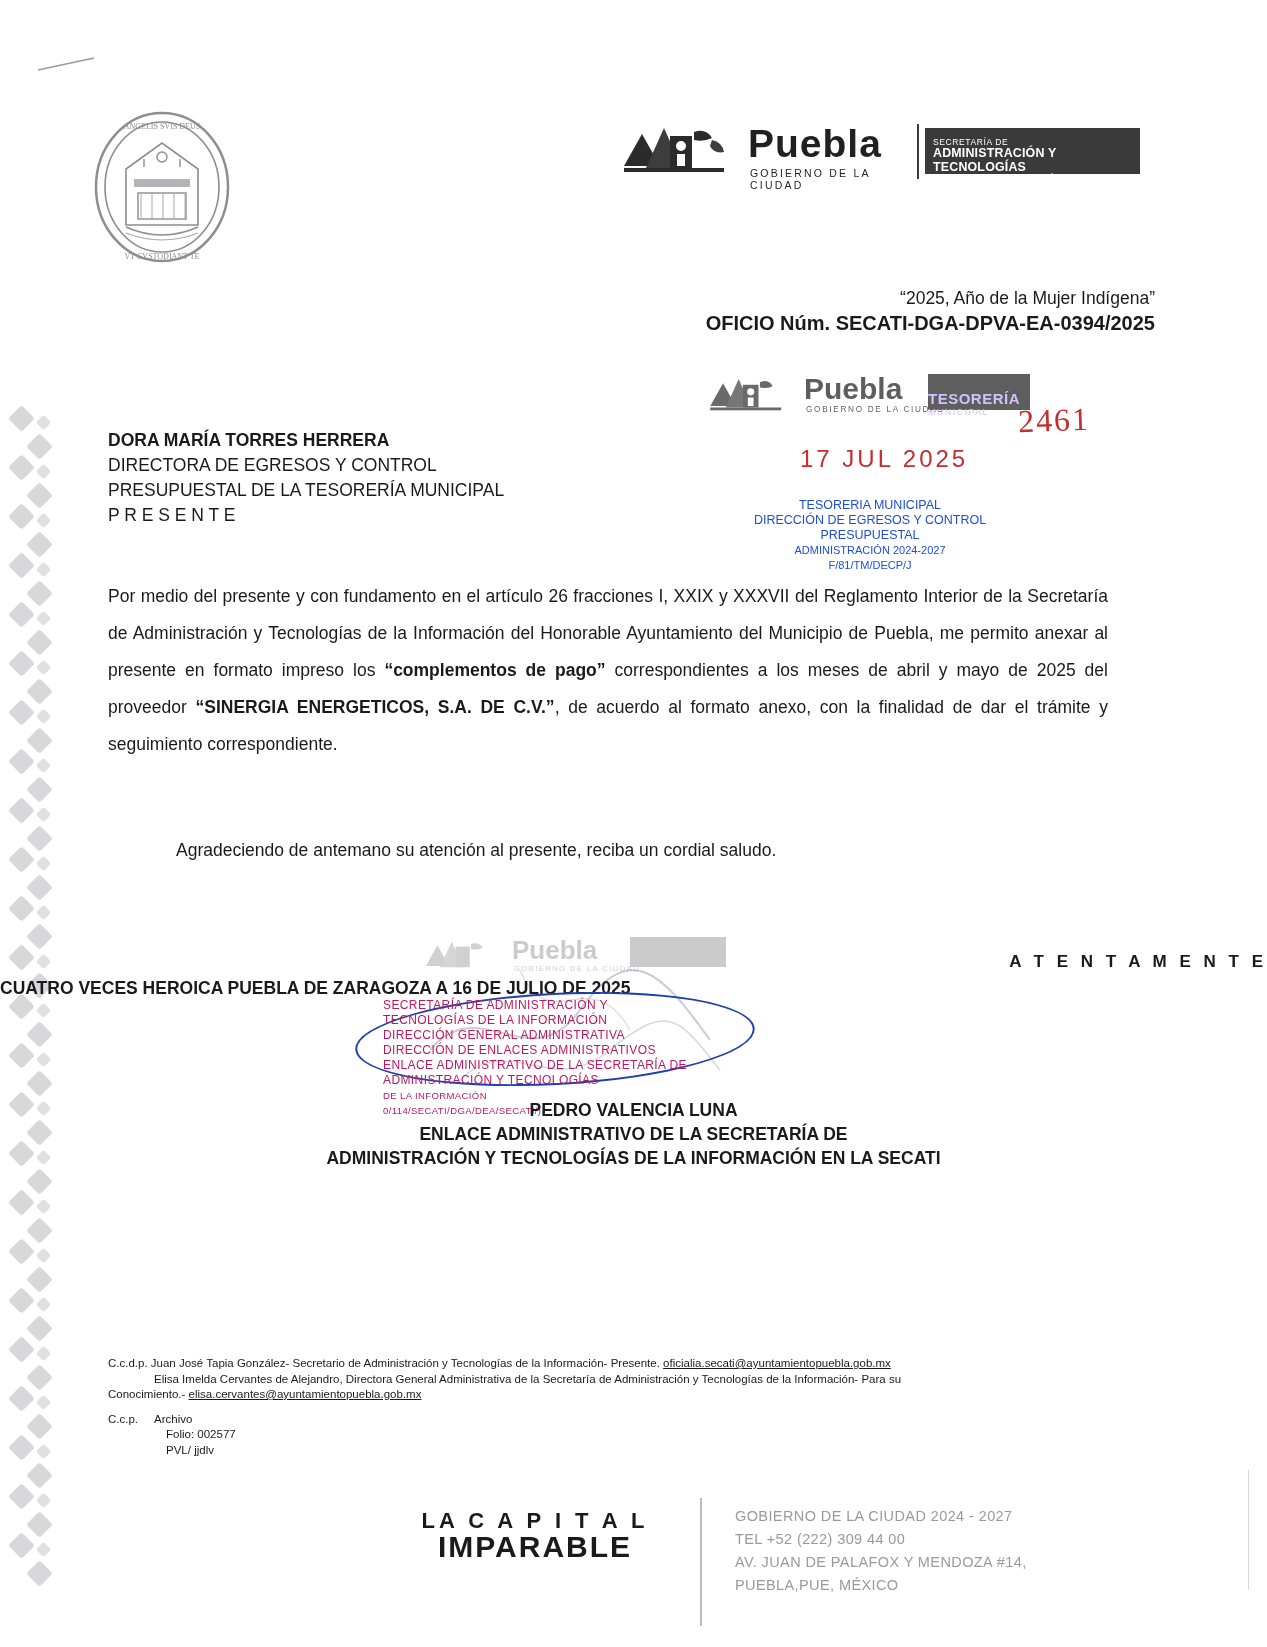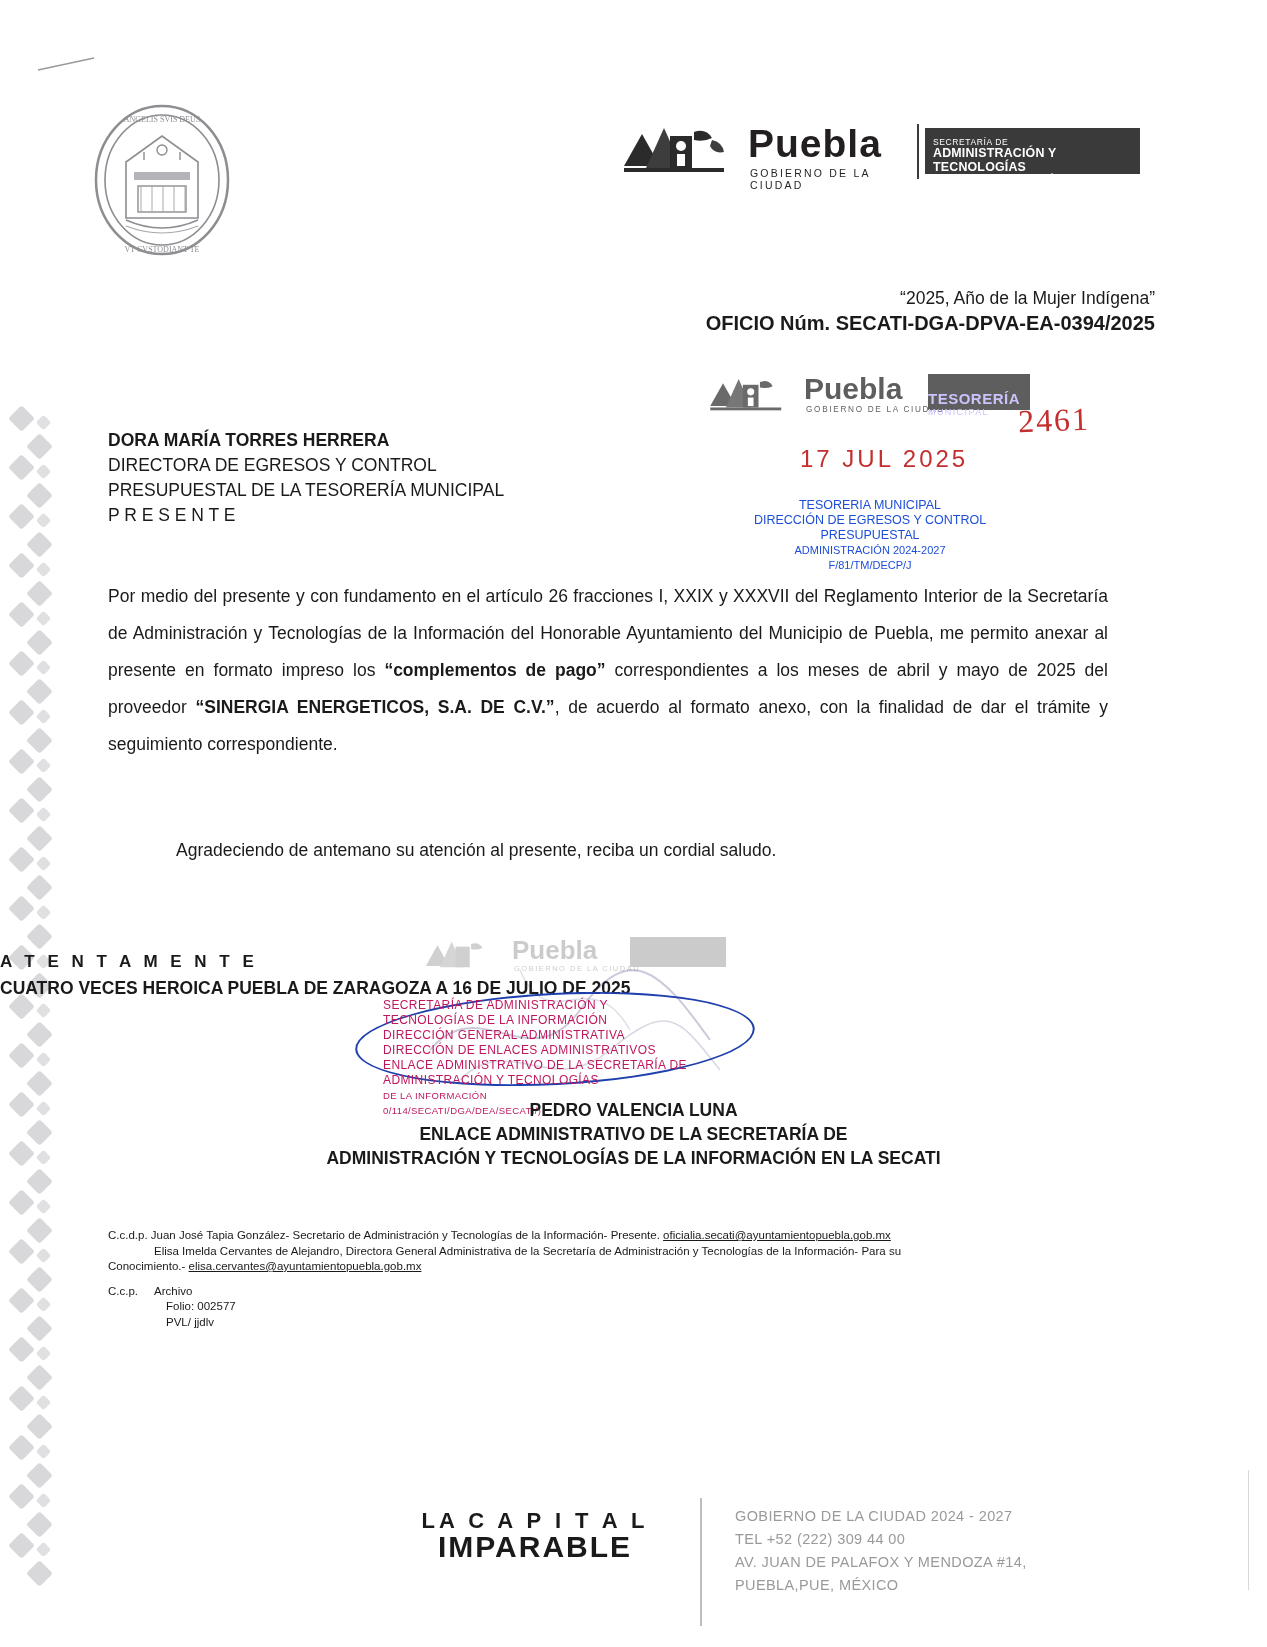--- a/index.html
+++ b/index.html
@@ -39,21 +39,21 @@
   }
   .left-pattern .dia.small { width: 11px; height: 11px; background: #c7c7cb; }
   .left-pattern .dia.d1 { left: 4px; top: 4px; }
   .left-pattern .dia.d2 { left: 30px; top: 12px; }
   .left-pattern .dia.d3 { left: 22px; top: 32px; }
 
   
   .seal {
     position: absolute;
     left: 86px;
-    top: 100px;
+    top: 107px;
     width: 152px;
     height: 160px;
   }
   .seal svg { display:block; }
 
   .puebla-logo {
     position: absolute;
     left: 620px;
     top: 118px;
     width: 300px;
@@ -208,21 +208,21 @@
     width: 930px;
     font-size: 17.5px;
   }
 
   
   .atentamente {
     position: absolute;
     left: 0;
     top: 952px;
     width: 1267px;
-    text-align: left;
+    text-align: right;
     font-size: 17px;
     font-weight: bold;
     letter-spacing: 4px;
   }
   .place-line {
     position: absolute;
     left: 0;
     top: 978px;
     width: 1267px;
     text-align: left;
@@ -280,21 +280,21 @@
     opacity: .30;
   }
   .stamp-ghost .gword { position:absolute; left:94px; top:0; font-size:26px; font-weight:bold; color:#555; }
   .stamp-ghost .gsub { position:absolute; left:96px; top:29px; font-size:7.5px; letter-spacing:1.5px; color:#555; }
   .stamp-ghost .gbox { position:absolute; left:212px; top:2px; width:96px; height:30px; background:#555; }
 
   
   .cc-block {
     position: absolute;
     left: 108px;
-    top: 1228px;
+    top: 1356px;
     width: 1010px;
     font-size: 11.5px;
     line-height: 15.5px;
     color: #1a1a1a;
   }
   .cc-block .ind { padding-left: 46px; }
   .cc-block .mail { text-decoration: underline; }
   .cc-line2 { margin-top: 9px; }
   .cc-line2 .lbl { display: inline-block; width: 46px; }
   .cc-block .tight { padding-left: 58px; }

